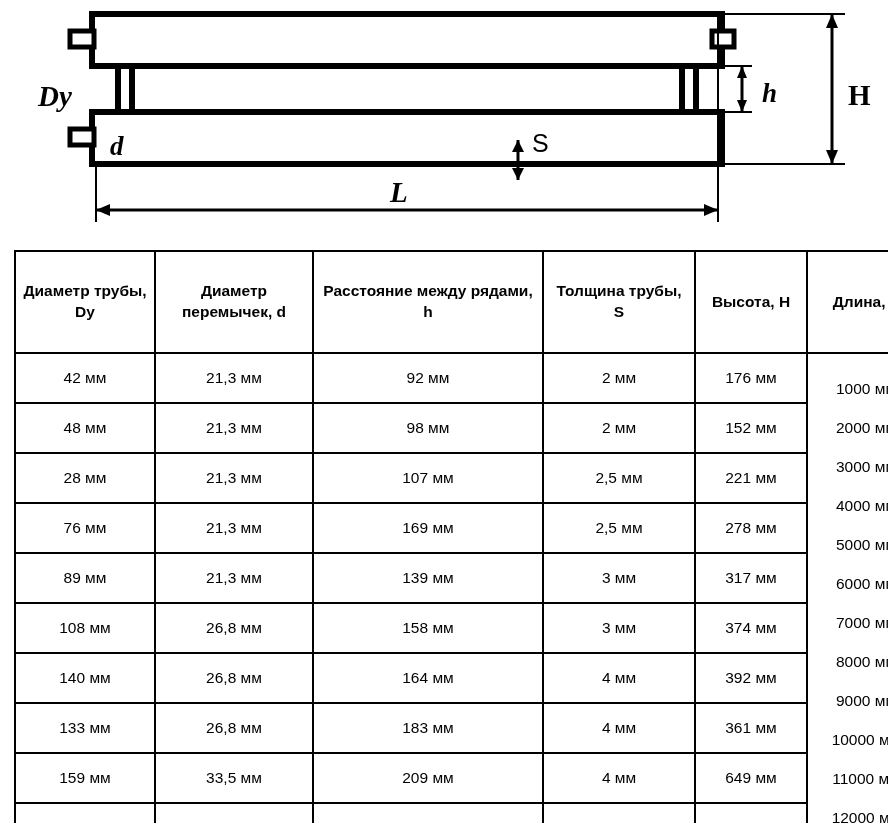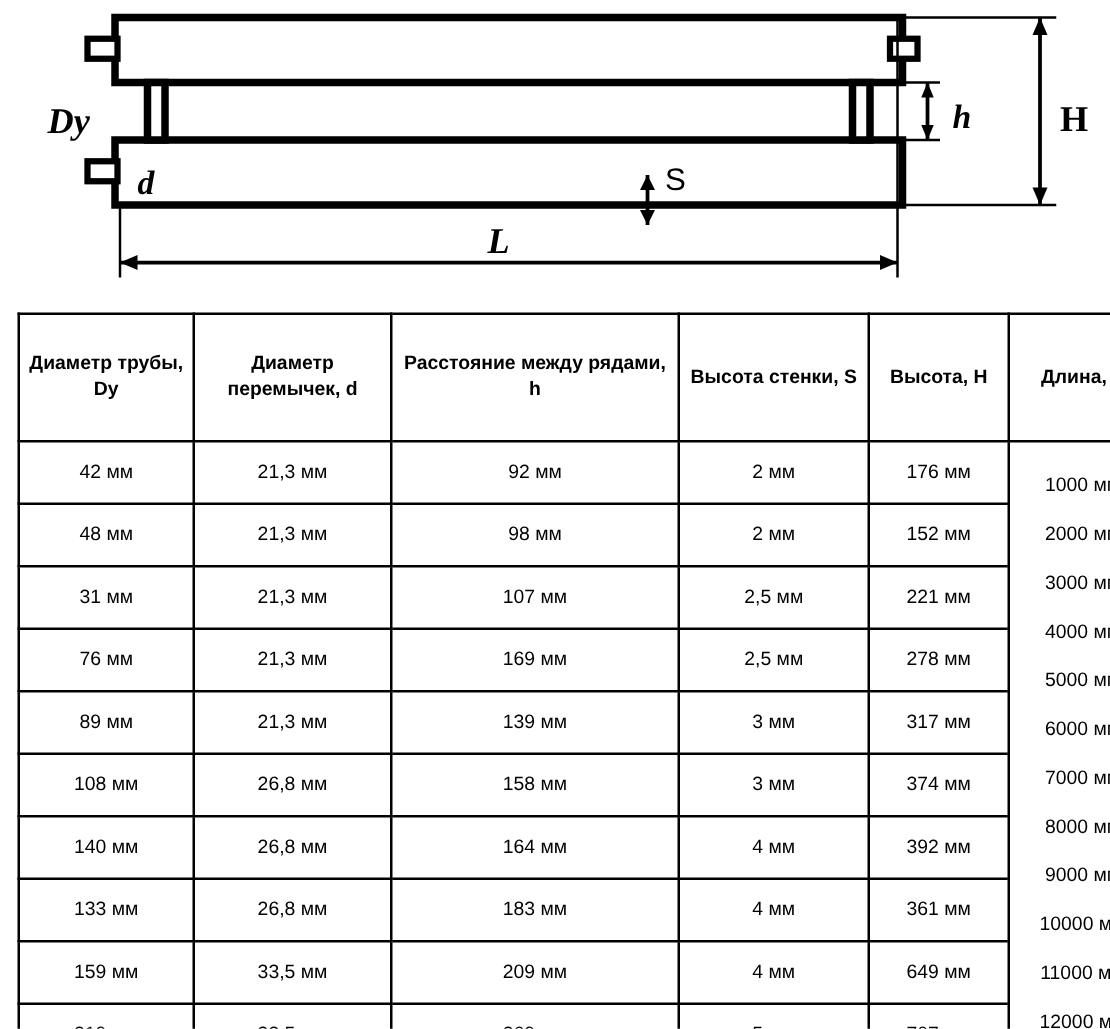--- a/index.html
+++ b/index.html
@@ -136,21 +136,21 @@
         <col class="c3">
         <col class="c4">
         <col class="c5">
         <col class="c6">
     </colgroup>
     <thead>
       <tr>
         <th>Диаметр трубы, Dy</th>
         <th>Диаметр перемычек, d</th>
         <th>Расстояние между рядами, h</th>
-        <th>Высота стенки, S</th>
+        <th>Толщина трубы, S</th>
         <th>Высота, H</th>
         <th>Длина, L</th>
       </tr>
     </thead>
     <tbody>
       <tr>
         <td>42 мм</td>
         <td>21,3 мм</td>
         <td>92 мм</td>
         <td>2 мм</td>
@@ -158,21 +158,21 @@
         <td class="length-cell" rowspan="10">1000 мм<br>2000 мм<br>3000 мм<br>4000 мм<br>5000 мм<br>6000 мм<br>7000 мм<br>8000 мм<br>9000 мм<br>10000 мм<br>11000 мм<br>12000 мм</td>
       </tr>
       <tr>
         <td>48 мм</td>
         <td>21,3 мм</td>
         <td>98 мм</td>
         <td>2 мм</td>
         <td>152 мм</td>
       </tr>
       <tr>
-        <td>31 мм</td>
+        <td>28 мм</td>
         <td>21,3 мм</td>
         <td>107 мм</td>
         <td>2,5 мм</td>
         <td>221 мм</td>
       </tr>
       <tr>
         <td>76 мм</td>
         <td>21,3 мм</td>
         <td>169 мм</td>
         <td>2,5 мм</td>

